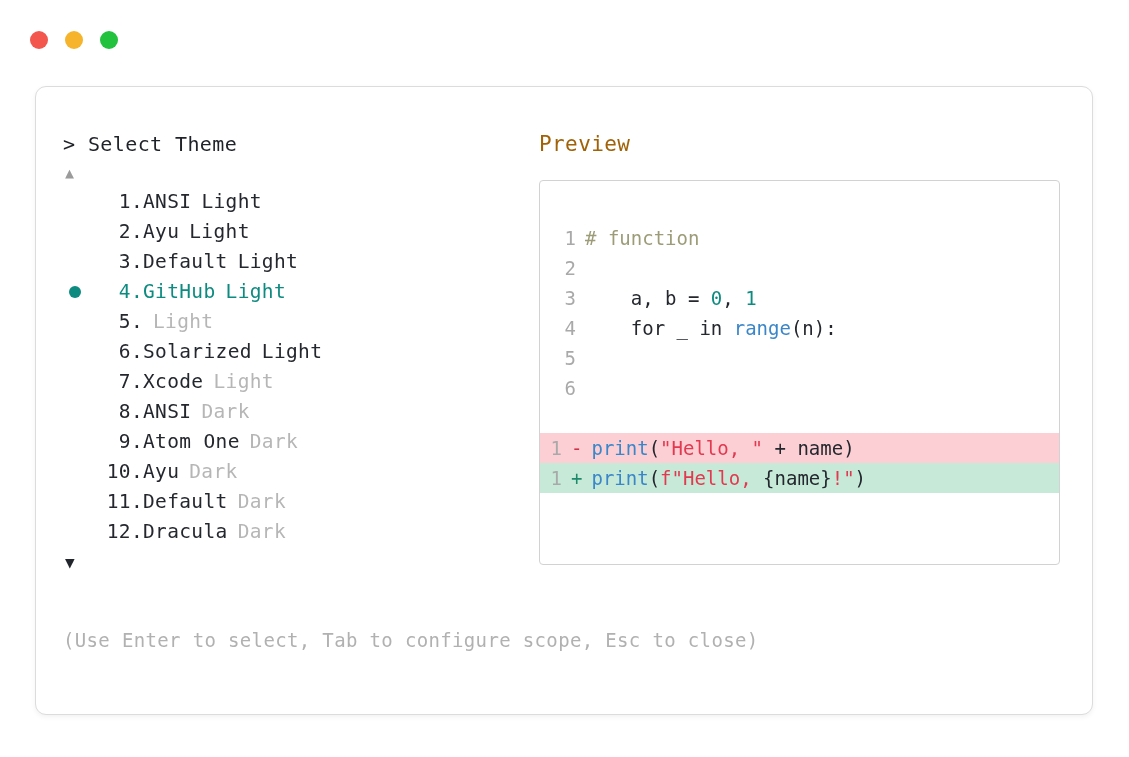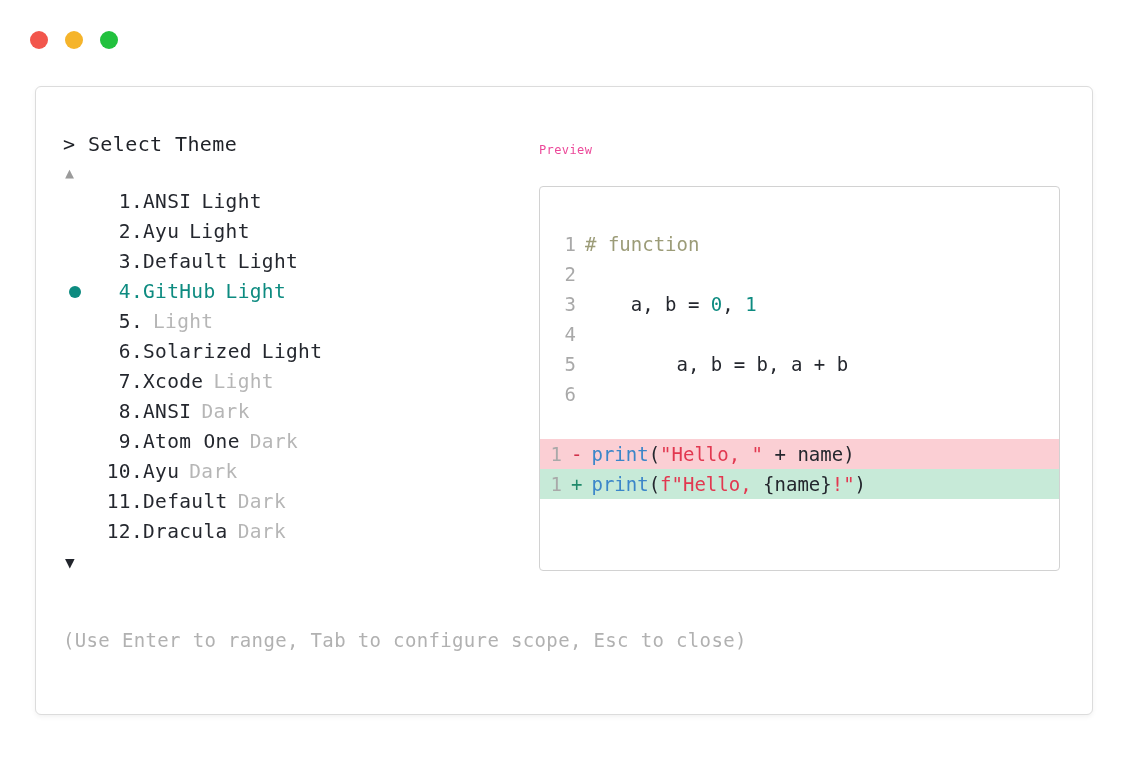--- a/index.html
+++ b/index.html
@@ -38,21 +38,21 @@
   
   .card {
     position: absolute;
     left: 35px;
     top: 86px;
     width: 1058px;
     height: 629px;
     box-sizing: border-box;
     background: #ffffff;
     border: 1px solid #dcdcdc;
-    border-radius: 6px;
+    border-radius: 11px;
     box-shadow: 0 2px 5px rgba(0,0,0,0.055);
   }
 
   .card-inner {
     position: relative;
     width: 100%;
     height: 100%;
   }
 
   
@@ -143,26 +143,25 @@
   }
 
   
   .right-col {
     position: absolute;
     left: 503px;
     top: 44px;
     width: 525px;
   }
   .preview-label {
-    font-size: 12px;
+    font-size: 21px;
     line-height: 26px;
-    color: #ec4899;
+    color: #a16207;
     letter-spacing: 0.4px;
     white-space: pre;
-    margin-top: 6px;
   }
   .preview-box {
     margin-top: 23px;
     width: 521px;
     height: 385px;
     box-sizing: border-box;
     background: #ffffff;
     border: 1px solid #d2d2d2;
     border-radius: 4px;
     padding: 42px 0 0 0;
@@ -253,32 +252,32 @@
           <div class="theme-row"><span class="bullet-slot"></span><span class="row-index">8.</span><span class="row-name">ANSI</span><span class="row-variant muted">Dark</span></div>
           <div class="theme-row"><span class="bullet-slot"></span><span class="row-index">9.</span><span class="row-name">Atom One</span><span class="row-variant muted">Dark</span></div>
           <div class="theme-row"><span class="bullet-slot"></span><span class="row-index">10.</span><span class="row-name">Ayu</span><span class="row-variant muted">Dark</span></div>
           <div class="theme-row"><span class="bullet-slot"></span><span class="row-index">11.</span><span class="row-name">Default</span><span class="row-variant muted">Dark</span></div>
           <div class="theme-row"><span class="bullet-slot"></span><span class="row-index">12.</span><span class="row-name">Dracula</span><span class="row-variant muted">Dark</span></div>
         </div>
 
       <div class="scroll-arrow down">▼</div>
     </div>
 
-    <div class="hint">(Use Enter to range, Tab to configure scope, Esc to close)</div>
+    <div class="hint">(Use Enter to select, Tab to configure scope, Esc to close)</div>
 
     <div class="right-col">
       <div class="preview-label">Preview</div>
 
       <div class="preview-box">
         <div id="code-lines">
             <div class="code-line"><span class="ln">1</span><span class="code-body"><span class="tok-comment"># function</span></span></div>
             <div class="code-line"><span class="ln">2</span></div>
             <div class="code-line"><span class="ln">3</span><span class="code-body"><span class="tok-plain">    a, b = </span><span class="tok-number">0</span><span class="tok-plain">, </span><span class="tok-number">1</span></span></div>
-            <div class="code-line"><span class="ln">4</span></div>
-            <div class="code-line"><span class="ln">5</span><span class="code-body"><span class="tok-plain">        a, b = b, a + b</span></span></div>
+            <div class="code-line"><span class="ln">4</span><span class="code-body"><span class="tok-plain">    for _ in </span><span class="tok-builtin">range</span><span class="tok-plain">(n):</span></span></div>
+            <div class="code-line"><span class="ln">5</span></div>
             <div class="code-line"><span class="ln">6</span></div>
           </div>
         <div class="spacer-line"></div>
         <div id="diff-lines">
             <div class="diff-line del"><span class="diff-ln">1</span><span class="diff-mark">-</span><span class="code-body"><span class="tok-print">print</span><span class="tok-plain">(</span><span class="tok-string">"Hello, "</span><span class="tok-plain"> + name)</span></span></div>
             <div class="diff-line add"><span class="diff-ln">1</span><span class="diff-mark">+</span><span class="code-body"><span class="tok-print">print</span><span class="tok-plain">(</span><span class="tok-string">f"Hello, </span><span class="tok-plain">{name}</span><span class="tok-string">!"</span><span class="tok-plain">)</span></span></div>
           </div>
       </div>
     </div>
 

